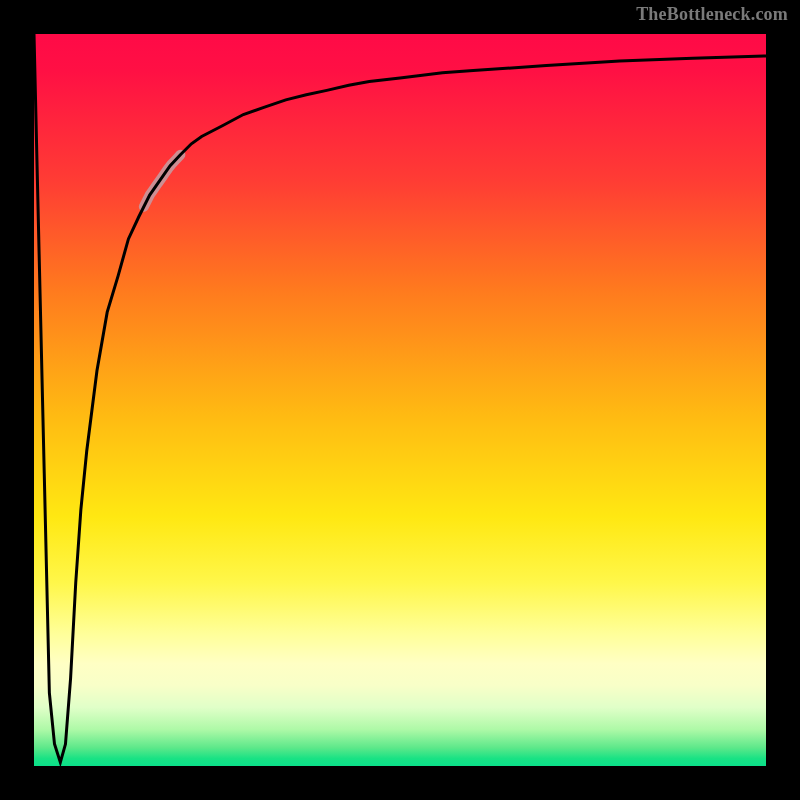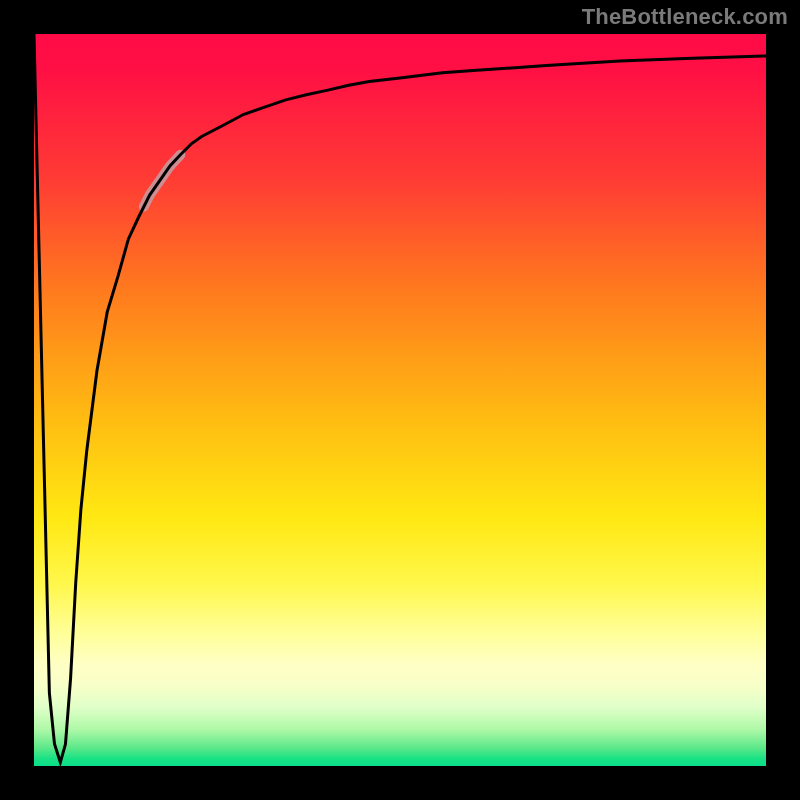--- a/index.html
+++ b/index.html
@@ -2,22 +2,22 @@
 <html><head>
 <meta charset="utf-8">
 <style>
   * { margin: 0; padding: 0; box-sizing: border-box; }
   html, body { width: 800px; height: 800px; overflow: hidden; background: #000; }
   .frame { position: relative; width: 800px; height: 800px; background: #000; }
   .watermark {
     position: absolute;
     top: 4px;
     right: 12px;
-    font-family: Liberation Sans, sans-serif;
-    font-size: 22px;
+    font-family: Liberation Serif, serif;
+    font-size: 18px;
     font-weight: bold;
     color: #7a7a7a;
     z-index: 3;
     letter-spacing: 0.2px;
   }
   .plot-area {
     position: absolute;
     left: 34px;
     top: 34px;
     width: 732px;

